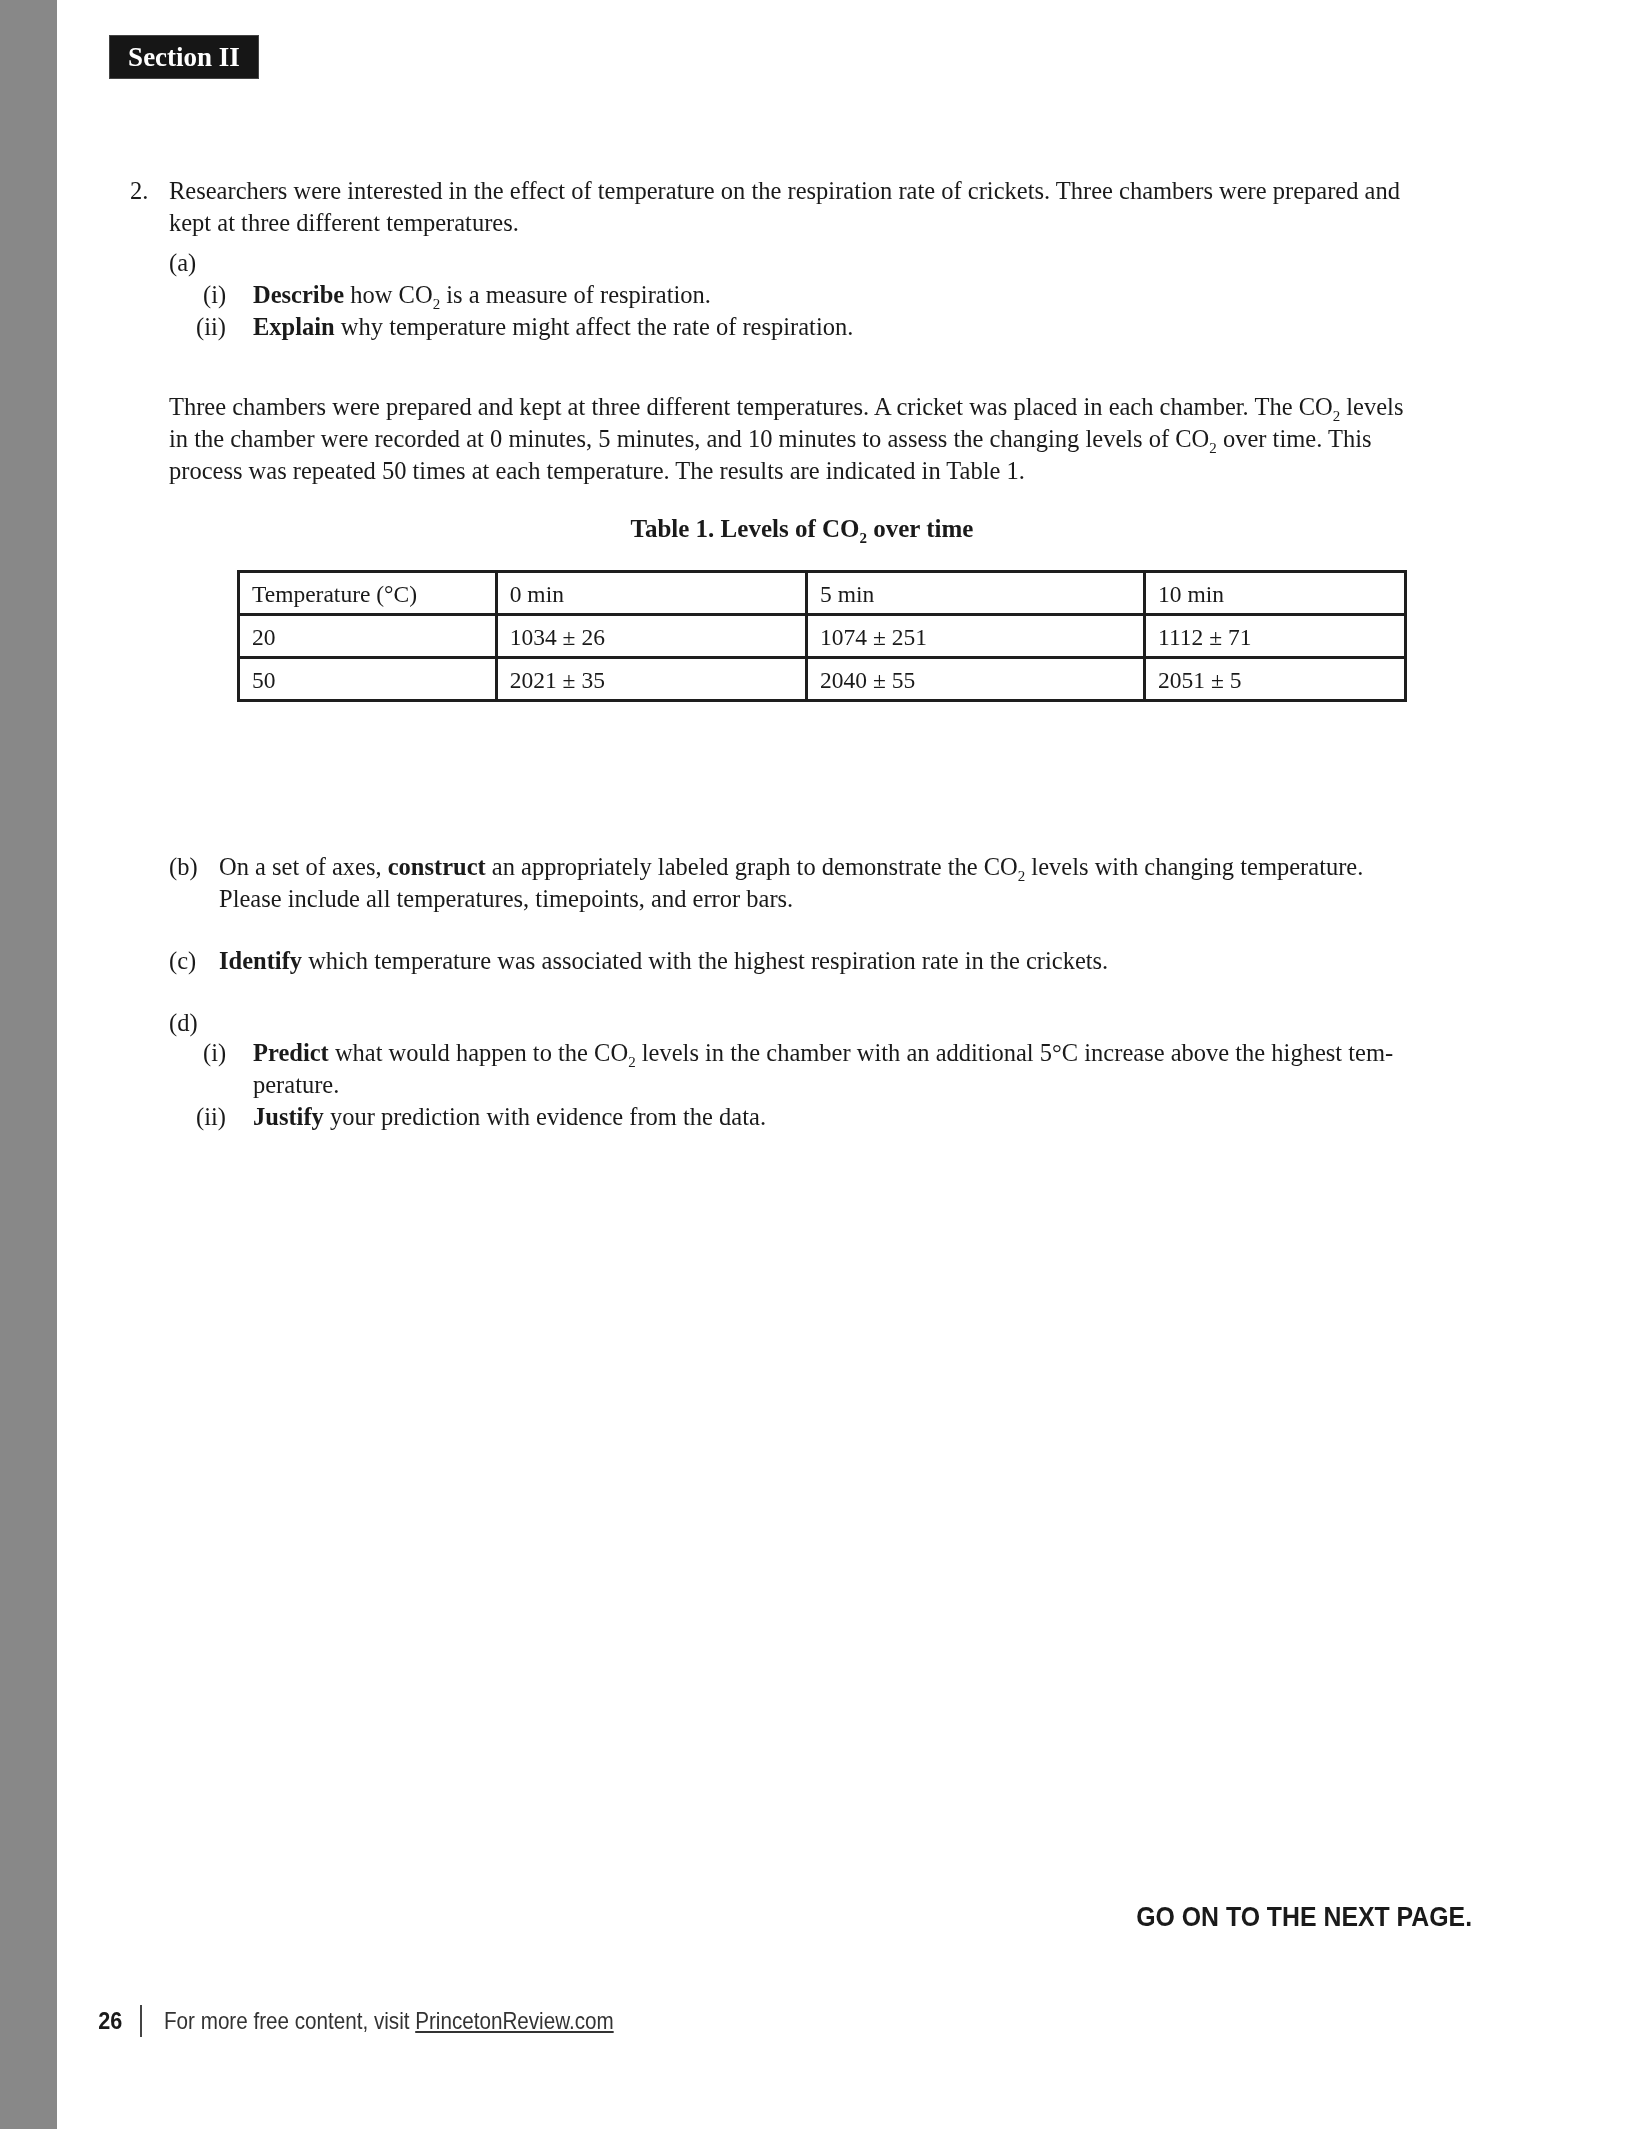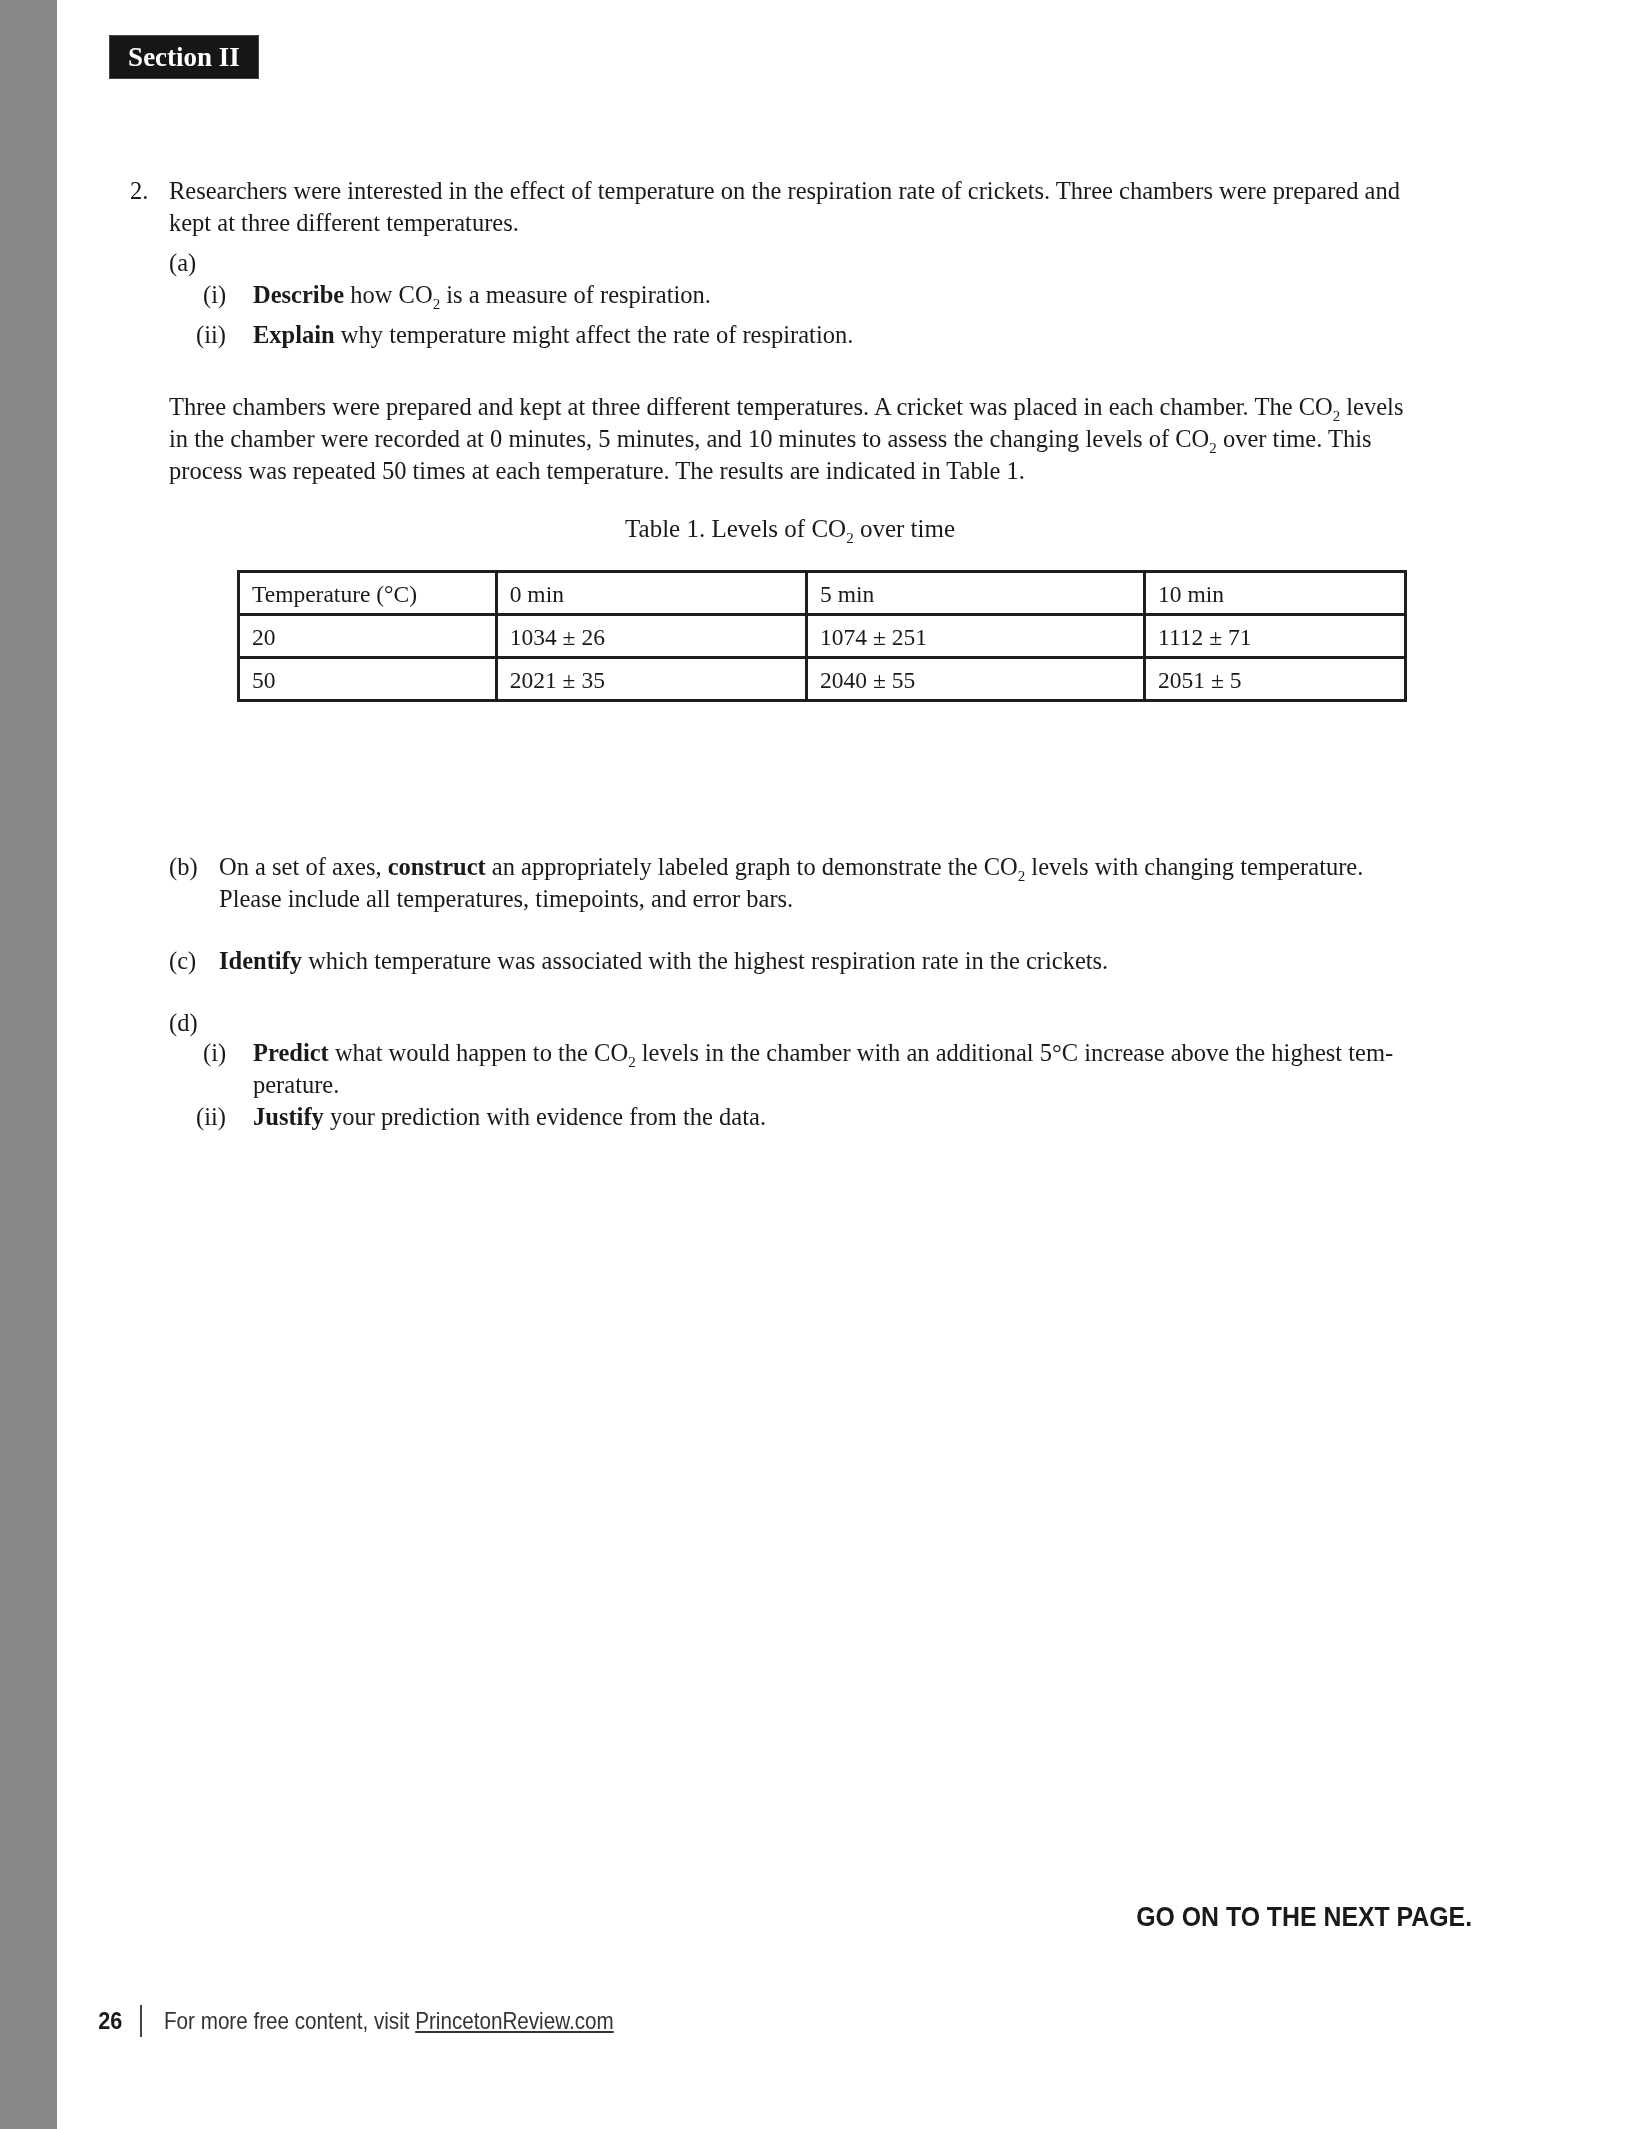--- a/index.html
+++ b/index.html
@@ -15,21 +15,21 @@
     display: flex; align-items: center; justify-content: center;
     border: 1px solid #444;
   }
   .abs { position: absolute; }
   .txt { font-size: 24.5px; line-height: 32px; }
   .qnum { left: 130px; top: 175px; }
   .qbody { left: 169px; top: 175px; width: 1300px; }
   .sub-label { display: inline-block; width: 50px; }
   .bold { font-weight: bold; }
   sub { font-size: 15px; vertical-align: -6px; line-height: 0; }
-  .table-title { left: 0; width: 1580px; top: 515px; text-align: center; font-weight: normal; font-size: 25px; padding-left: 0; }
+  .table-title { left: 0; width: 1580px; top: 515px; text-align: center; font-weight: bold; font-size: 25px; padding-left: 12px; }
   table.data {
     position: absolute; left: 237px; top: 570px; width: 1170px;
     border-collapse: collapse; font-size: 23.5px;
   }
   table.data td {
     border: 3px solid #1e1e1e; height: 38px; padding: 2px 12px 0 12px;
     vertical-align: middle;
   }
   table.data tr.head td { height: 44px; }
   .c0 { width: 232px; } .c1 { width: 286px; } .c2 { width: 314px; } .c3 { width: 236px; }
@@ -61,21 +61,21 @@
 
 <div class="abs txt qbody">
   <div>Researchers were interested in the effect of temperature on the respiration rate of crickets. Three chambers were prepared and</div>
   <div>kept at three different temperatures.</div>
 </div>
 
 <div class="abs txt" style="left:169px; top:247px;">(a)</div>
 <div class="abs txt" style="left:203px; top:279px; width:1200px;">
   <span class="sub-label" style="width:50px;">(i)</span><span class="bold">Describe</span><span> how CO</span><sub>2</sub><span> is a measure of respiration.</span>
 </div>
-<div class="abs txt" style="left:196px; top:311px; width:1200px;margin-top:8px;">
+<div class="abs txt" style="left:196px; top:311px; width:1200px;">
   <span class="sub-label" style="width:57px;">(ii)</span><span class="bold">Explain</span><span> why temperature might affect the rate of respiration.</span>
 </div>
 
 <div class="abs txt" style="left:169px; top:391px; width:1320px;">
   <div><span>Three chambers were prepared and kept at three different temperatures. A cricket was placed in each chamber. The CO</span><sub>2</sub><span> levels</span></div>
   <div><span>in the chamber were recorded at 0 minutes, 5 minutes, and 10 minutes to assess the changing levels of CO</span><sub>2</sub><span> over time. This</span></div>
   <div>process was repeated 50 times at each temperature. The results are indicated in Table 1.</div>
 </div>
 
 <div class="abs table-title" style="left:0; width:1580px;">

